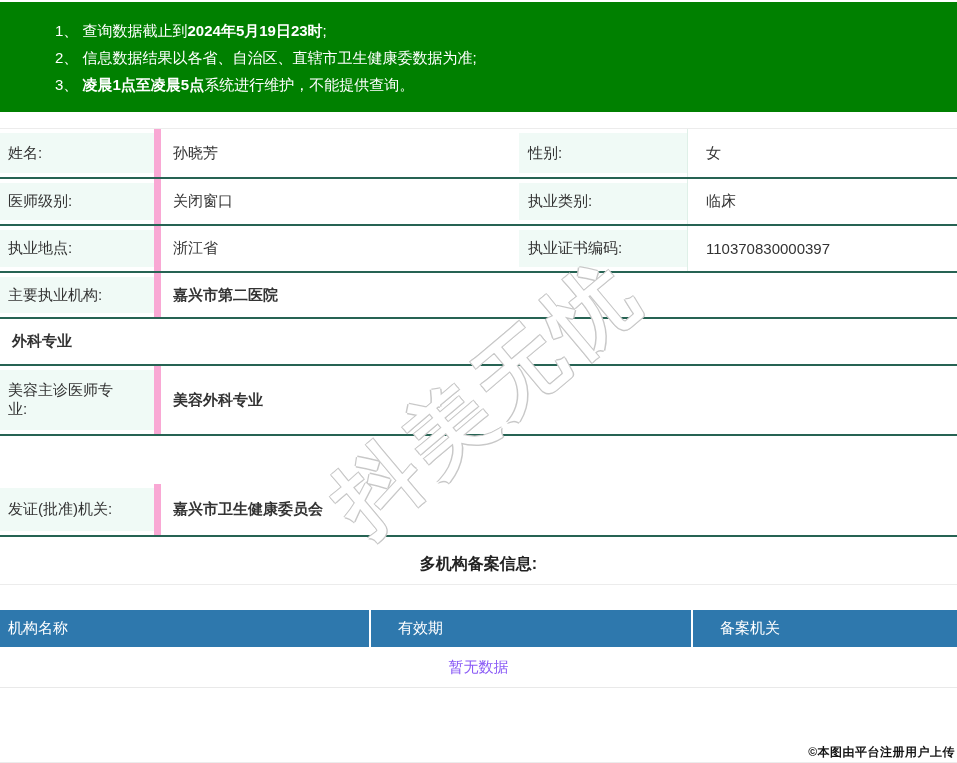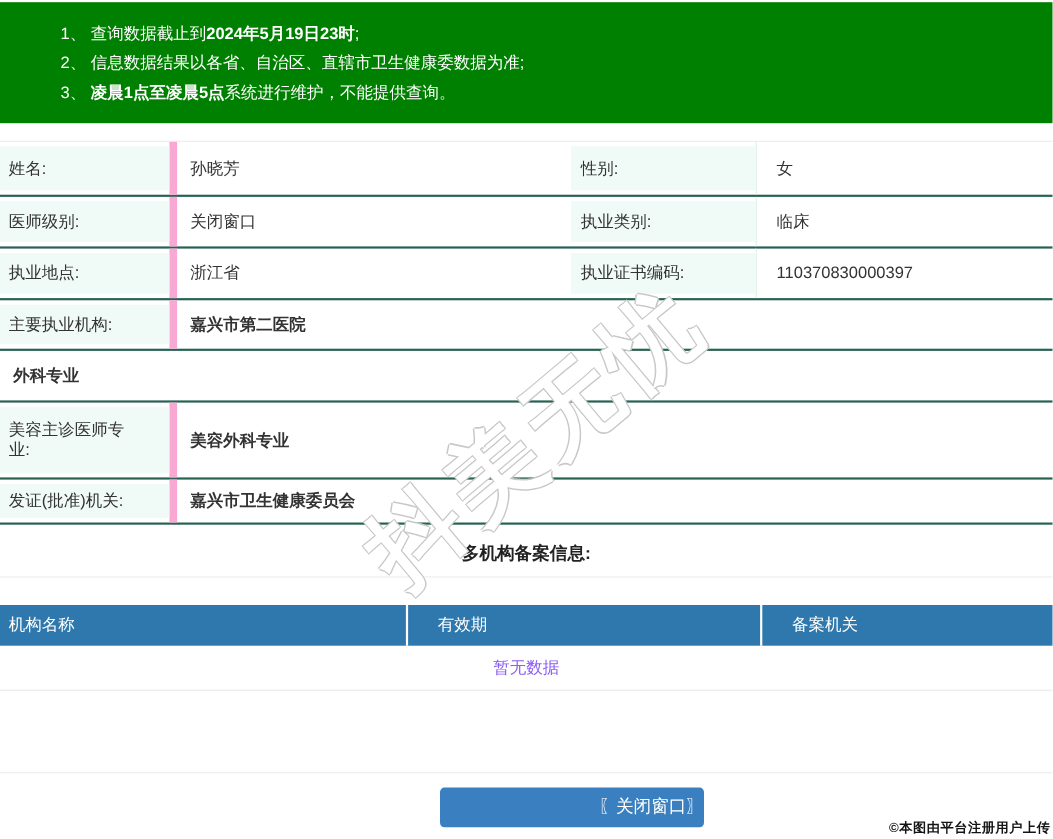--- a/index.html
+++ b/index.html
@@ -17,21 +17,21 @@
   }
   .banner .line{white-space:nowrap;}
   .banner .b{font-weight:bold;}
   
   .info-table{margin-top:16px;border-top:1px solid #ececec;}
   .info-row{display:flex;border-bottom:2px solid #266353;box-sizing:border-box;}
   .info-row.r1{height:50px;}
   .info-row.r2,.info-row.r3,.info-row.r5{height:47px;}
   .info-row.r4{height:46px;}
   .info-row.r6{height:70px;}
-  .info-row.r7{height:41px;}
+  .info-row.r7{height:53px;margin-top:48px;}
   .cell-label{width:161px;box-sizing:border-box;padding:4px 0;border-right:7px solid #f9a8d4;}
   .cell-label .inner{
     background:#f0faf6;height:100%;box-sizing:border-box;
     display:flex;align-items:center;padding:0 8px;font-size:15px;
   }
   .cell-label .inner span{display:inline-block;max-width:7.45em;}
   .cell-value{width:358px;box-sizing:border-box;display:flex;align-items:center;
     padding-left:12px;font-size:15px;}
   .cell-label2{width:169px;box-sizing:border-box;padding:4px 0;border-right:1px solid #dff0e8;}
   .cell-label2 .inner{

